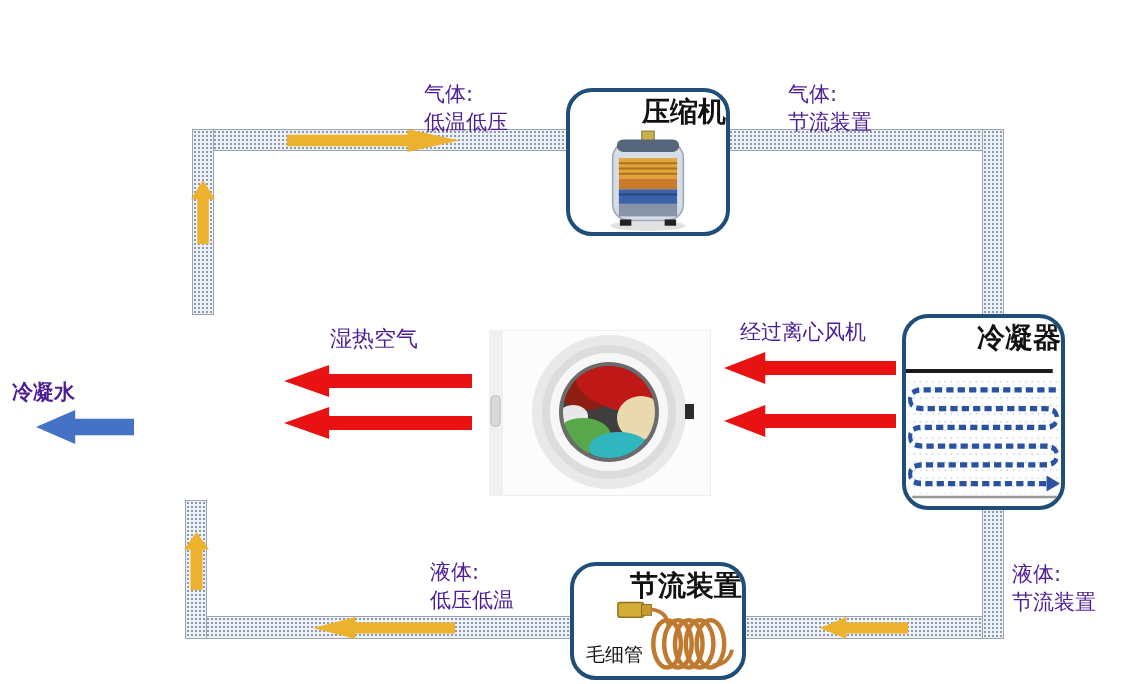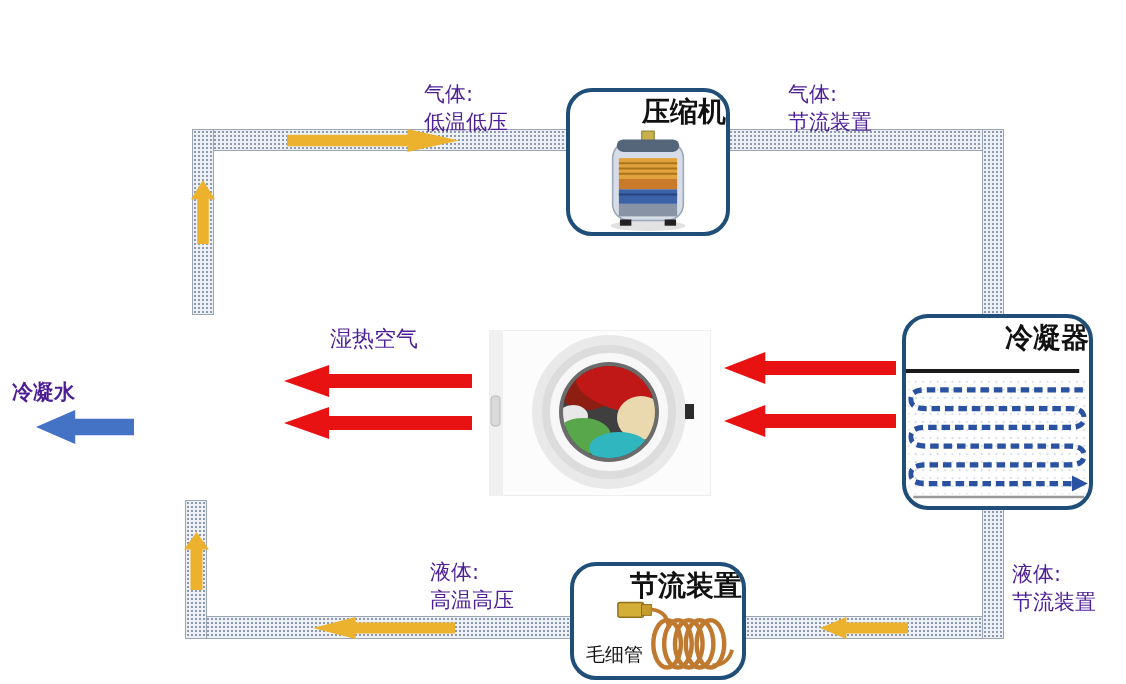--- a/index.html
+++ b/index.html
@@ -90,21 +90,21 @@
       <rect x="32" y="48" width="56" height="10" fill="#c97a2b"></rect>
       <rect x="32" y="58" width="56" height="14" fill="#3c62a8"></rect>
       <line x1="32" y1="63" x2="88" y2="63" stroke="#26457e" stroke-width="2"></line>
       <rect x="32" y="72" width="56" height="12" fill="#8894a6"></rect>
       <rect x="33" y="87" width="11" height="6" fill="#222"></rect>
       <rect x="76" y="87" width="11" height="6" fill="#222"></rect>
     </svg>
   </div>
 
 
-  <div class="node" style="left:902px;top:314px;width:191px;height:196px;">
+  <div class="node" style="left:902px;top:314px;width:163px;height:196px;">
     <span class="node-label">冷凝器</span>
     <svg class="coil-svg" viewBox="0 0 150 112" preserveAspectRatio="none">
       <defs>
         <pattern id="dotsC" width="6" height="6" patternUnits="userSpaceOnUse">
           <circle cx="2" cy="2" r="0.8" fill="#9fb0c8"></circle>
         </pattern>
       </defs>
       <rect x="2" y="18" width="146" height="86" fill="url(#dotsC)" opacity="0.5"></rect>
       <line x1="0" y1="12" x2="142" y2="12" stroke="#1a1a1a" stroke-width="3"></line>
       <path d="M145 26 H16 Q4 26 4 33 Q4 40 16 40 H134 Q146 40 146 47 Q146 54 134 54 H16 Q4 54 4 61 Q4 68 16 68 H134 Q146 68 146 75 Q146 82 134 82 H16 Q4 82 4 89 Q4 96 16 96 H136" fill="none" stroke="#2a52a0" stroke-width="4" stroke-dasharray="7 4"></path>
@@ -154,24 +154,25 @@
   <div class="lbl" style="left:424px;top:80px;">
     <div>气体:</div>
     <div>低温低压</div>
   </div>
   <div class="lbl" style="left:788px;top:80px;">
     <div>气体:</div>
     <div>节流装置</div>
   </div>
   <div class="lbl" style="left:304px;top:325px;font-size:22px;margin-left:26px;">湿热空气</div>
   <div class="lbl" style="left:740px;top:318px;">
+    <div>经过离心风机</div>
   </div>
   <div class="lbl" style="left:12px;top:378px;font-weight:bold;">冷凝水</div>
   <div class="lbl" style="left:430px;top:558px;">
     <div>液体:</div>
-    <div>高温高压</div>
+    <div>低压低温</div>
   </div>
   <div class="lbl" style="left:1012px;top:560px;">
     <div>液体:</div>
     <div>节流装置</div>
   </div>
 
 </div>
 
 </body></html>

